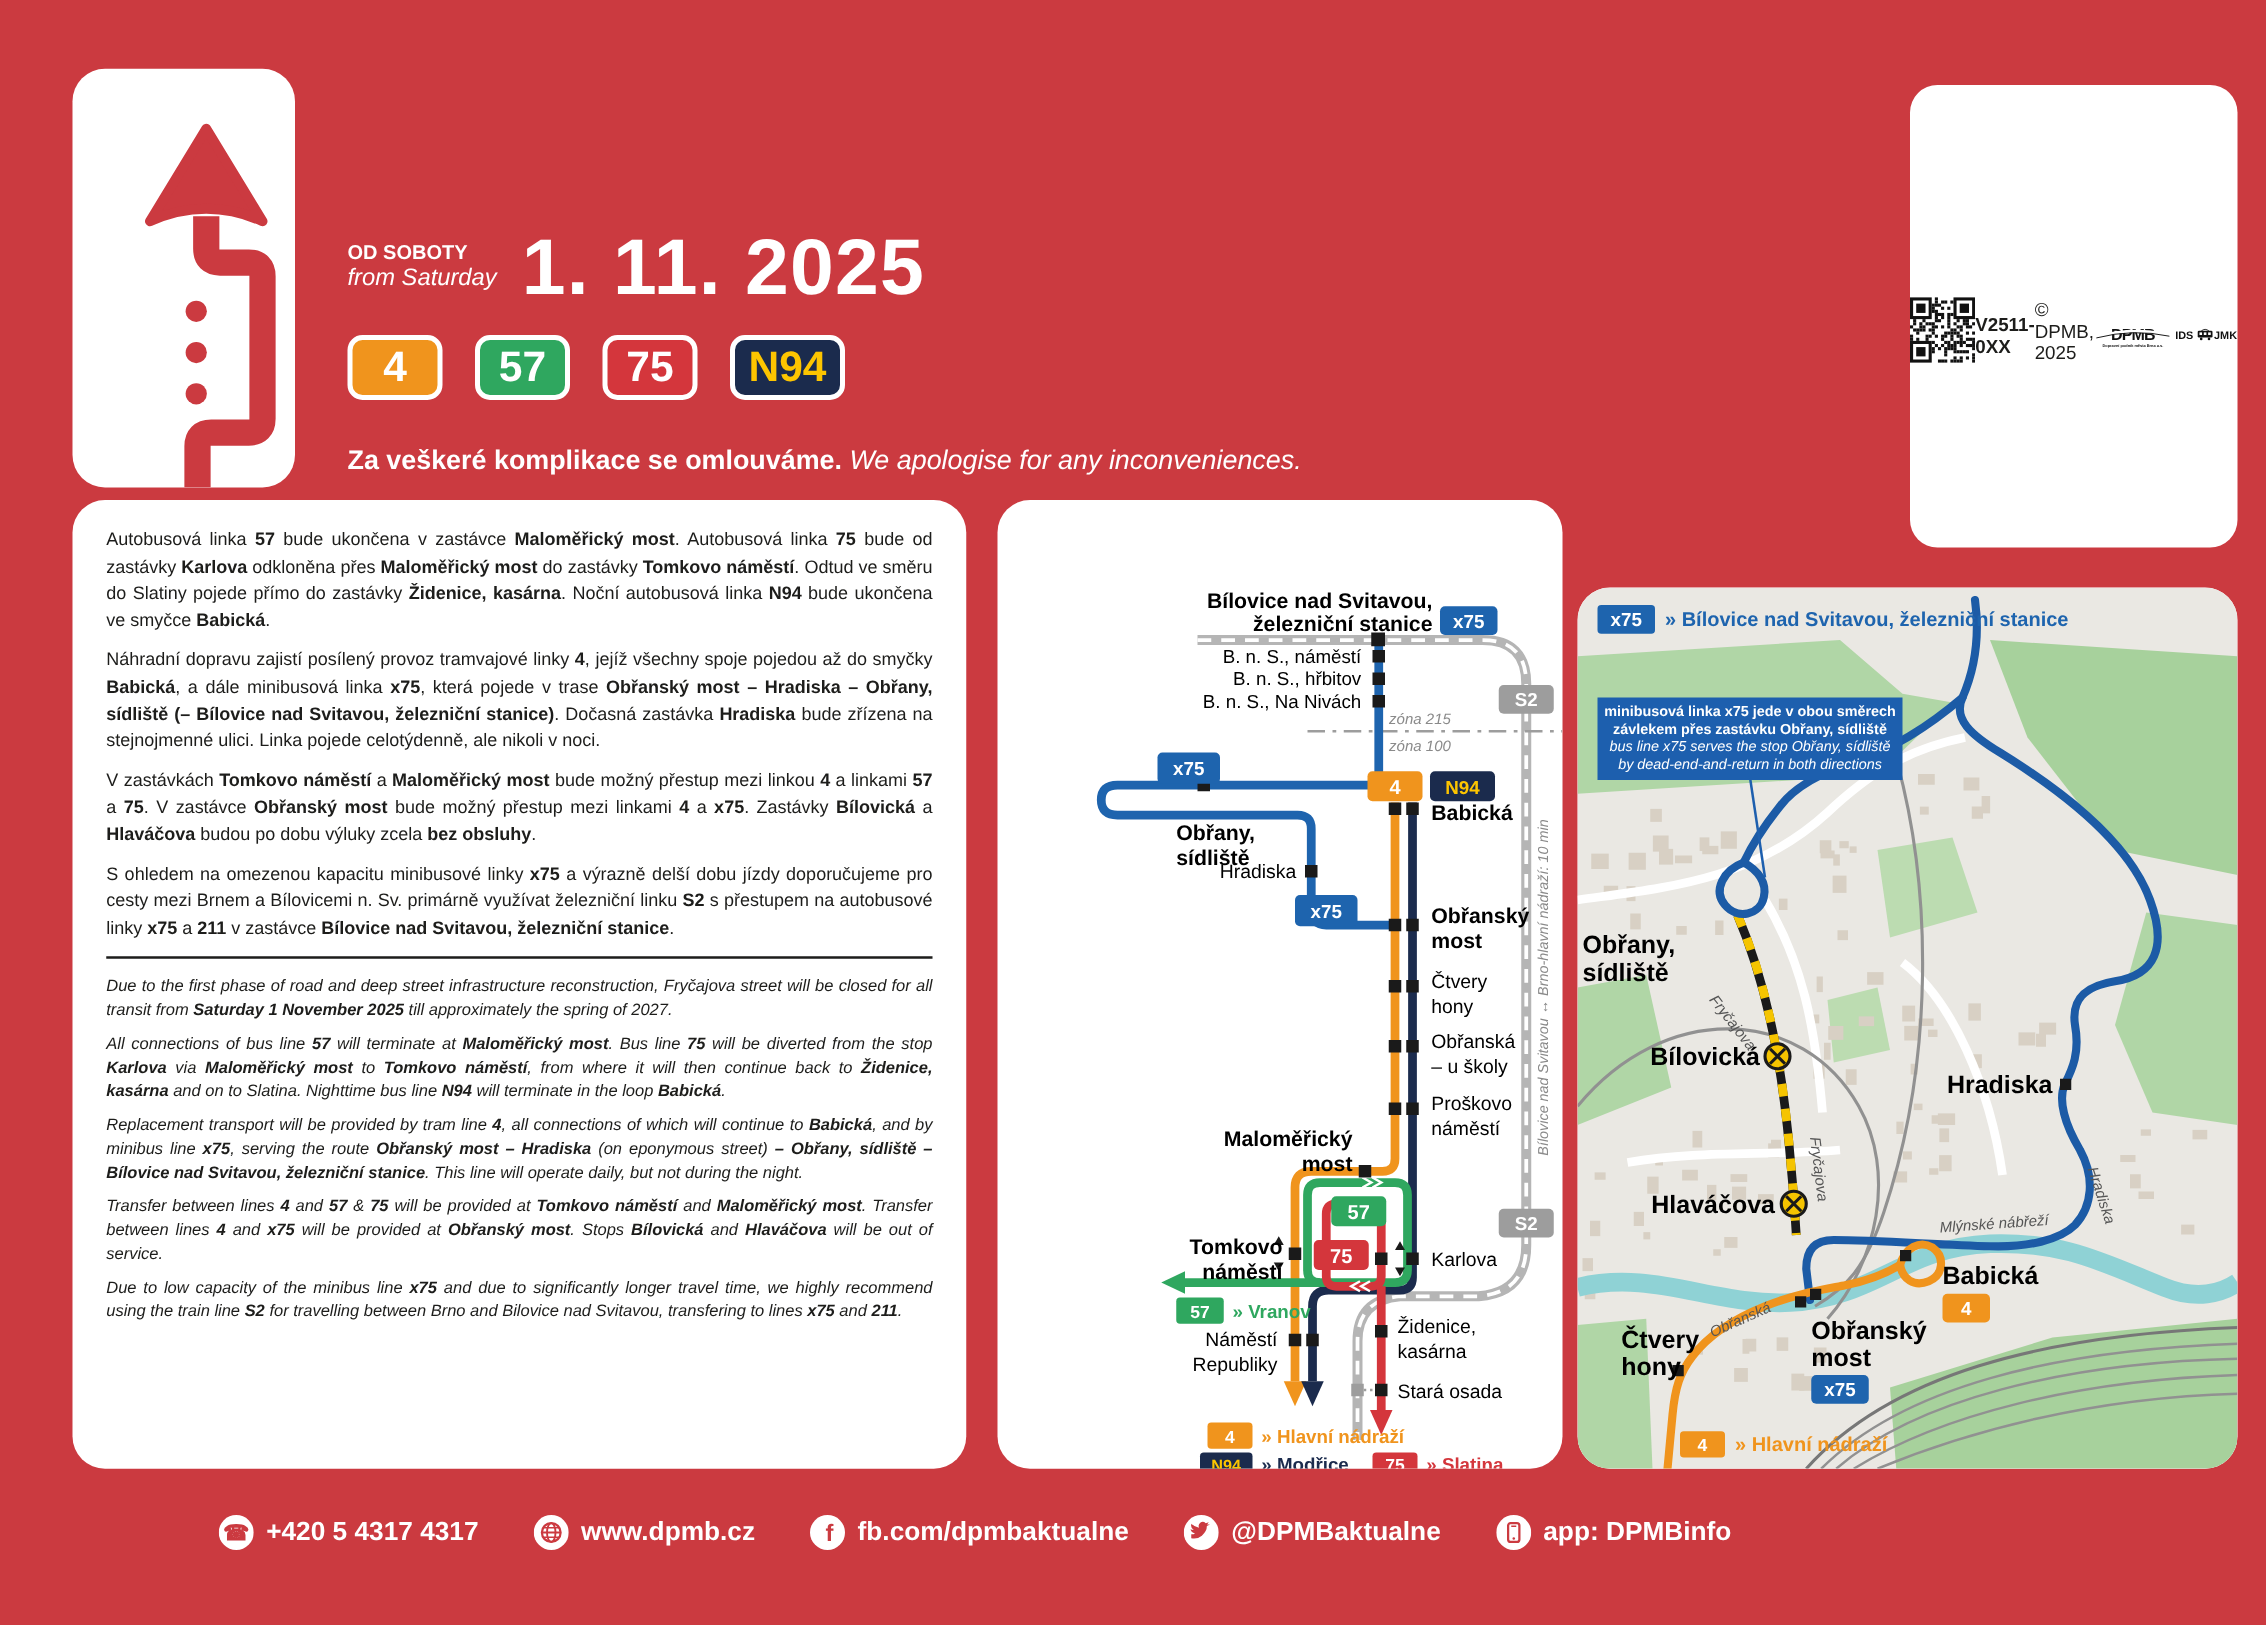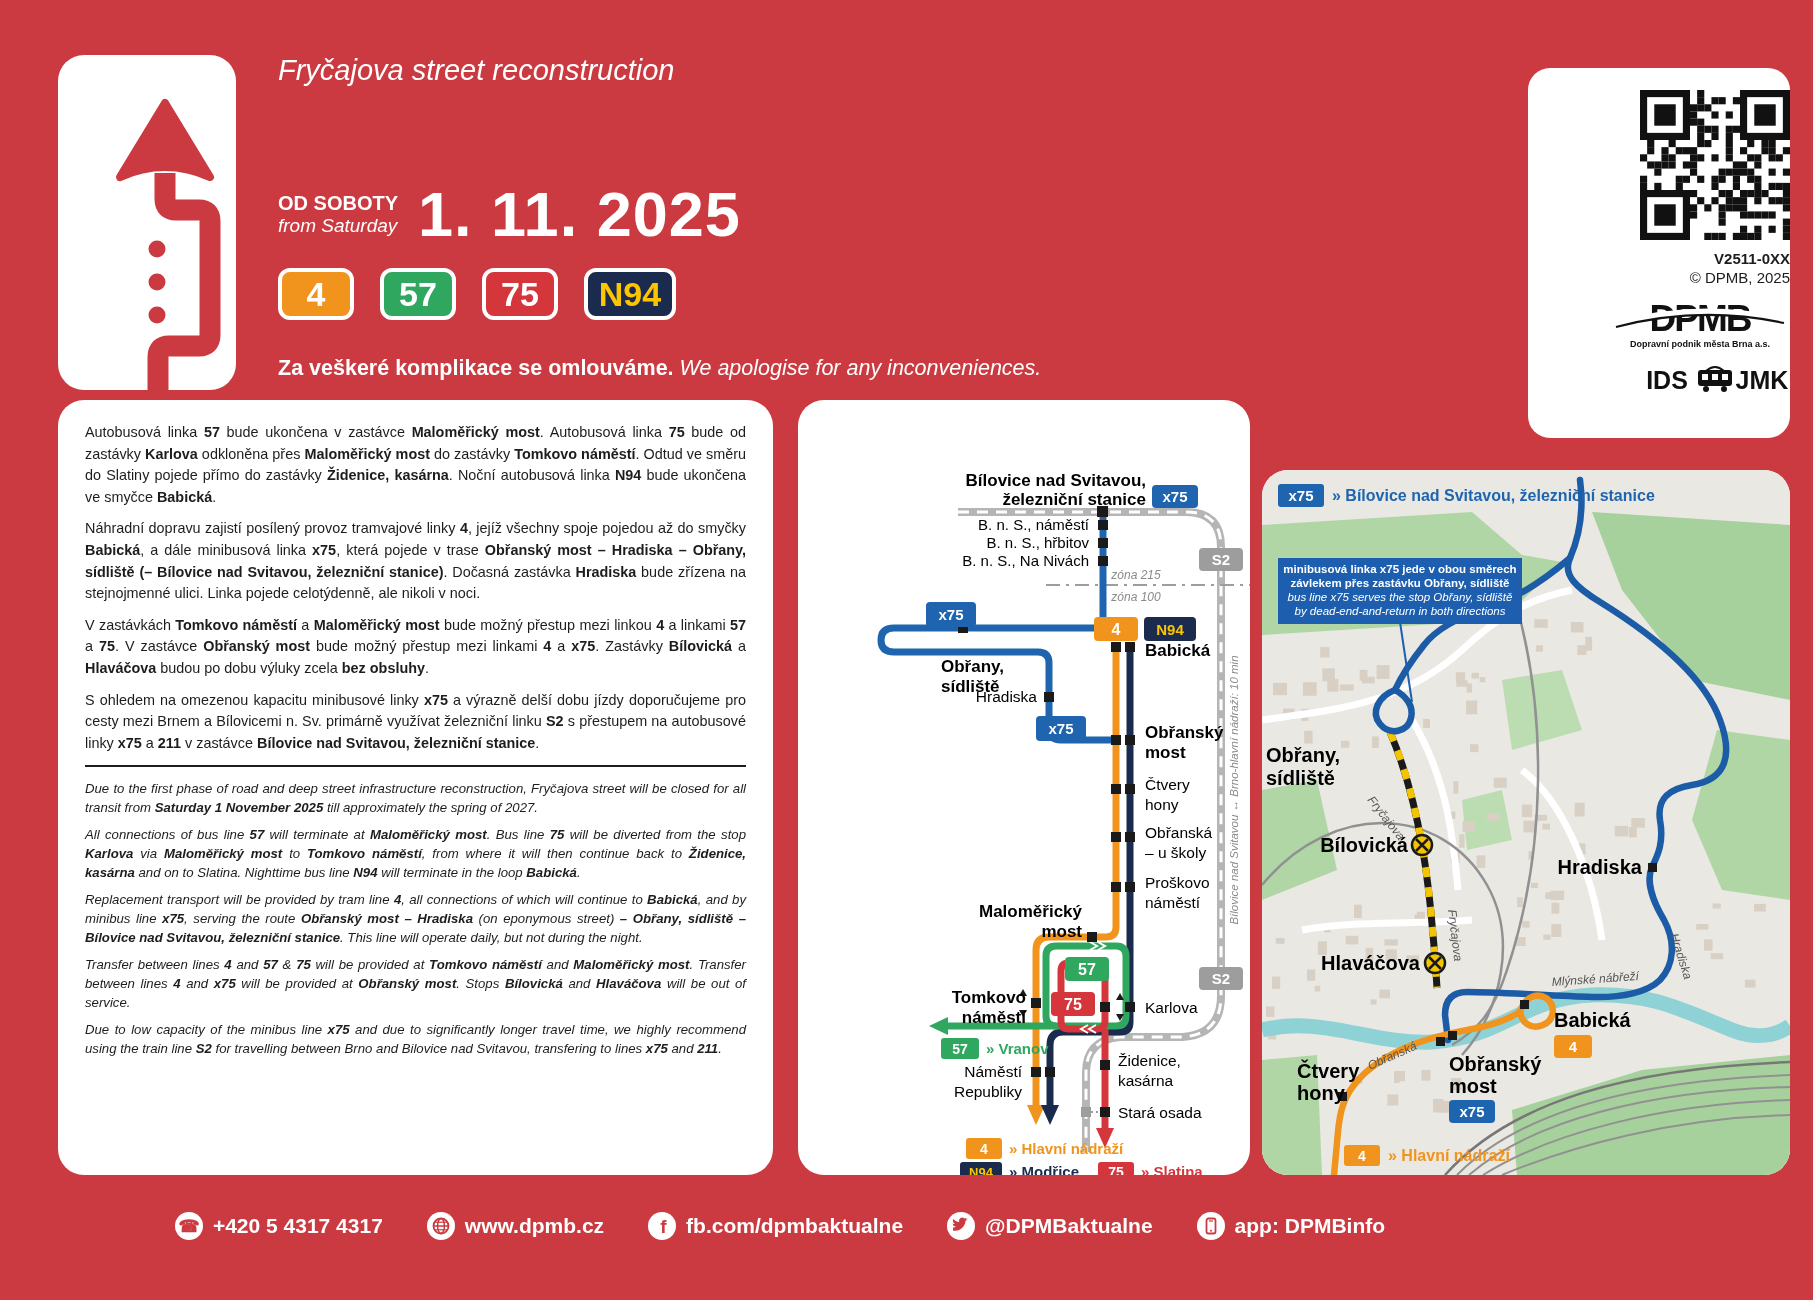--- a/index.html
+++ b/index.html
@@ -9,33 +9,33 @@
     font-family:"Liberation Sans", sans-serif; color:#1d1d1b;
   }
   .abs { position:absolute; }
 
   
   .logo-panel { left:58px; top:55px; width:178px; height:335px; background:#fff; border-radius:26px; overflow:hidden; }
   .title-block { left:278px; top:50px; color:#fff; }
   .title { font-size:43px; font-weight:700; letter-spacing:-0.6px; }
   .subtitle { font-size:29px; font-style:italic; margin-top:4px; }
   .date-row { left:278px; top:178px; display:flex; align-items:center; color:#fff; }
-  .date-col .t { font-weight:700; font-size:20px; }
+  .date-col .t { font-weight:700; font-size:16px; }
   .date-col .b { font-style:italic; font-size:19px; }
   .big-date { font-size:63px; font-weight:700; margin:0 20px; letter-spacing:1px; }
   .badges-row { left:278px; top:268px; display:flex; gap:26px; }
   .badge { min-width:76px; height:52px; padding:0 10px; display:flex; align-items:center; justify-content:center;
            border:4px solid #fff; border-radius:12px; font-size:34px; font-weight:700; }
   .apology { left:278px; top:356px; font-size:21.5px; color:#fff; }
   .apology strong { font-weight:700; }
   .apology em { font-style:italic; font-weight:400; }
 
   
   .qr-panel { left:1528px; top:68px; width:262px; height:370px; background:#fff; border-radius:22px;
-              display:flex; flex-direction:column; align-items:flex-end; padding-top:22px; }
+              display:flex; flex-direction:row; align-items:center; padding-top:22px; }
   .qr-id { font-weight:700; font-size:15px; margin-top:10px; }
   .qr-copy { font-size:15px; margin-top:2px; }
 
   
   .text-panel { left:58px; top:400px; width:715px; height:775px; background:#fff; border-radius:26px;
                 padding:22px 27px; overflow:hidden; }
   .cz p { font-size:14.4px; line-height:1.5; text-align:justify; margin-bottom:10px; }
   .cz strong { font-weight:700; }
   .sep { border:none; border-top:2.5px solid #1d1d1b; margin:4px 0 12px 0; }
   .en p { font-style:italic; font-size:13.2px; line-height:1.44; text-align:justify; margin-bottom:8px; }
@@ -59,21 +59,20 @@
   <svg width="178" height="335" viewBox="0 0 178 335">
     <path d="M 100,340 L 100,302 Q 100,291 111,291 L 141,291 Q 152,291 152,280 L 152,166 Q 152,155 141,155 L 118,155 Q 107,155 107,144 L 107,118" fill="none" stroke="#cb3a40" stroke-width="21" stroke-linejoin="round" stroke-linecap="butt"></path>
     <path d="M 107,48 L 152,122 Q 130,112 107,112 Q 84,112 62,122 Z" fill="#cb3a40" stroke="#cb3a40" stroke-width="8" stroke-linejoin="round"></path>
     <circle cx="99" cy="194" r="8.5" fill="#cb3a40"></circle>
     <circle cx="99" cy="227" r="8.5" fill="#cb3a40"></circle>
     <circle cx="99" cy="260" r="8.5" fill="#cb3a40"></circle>
   </svg>
 </div>
 
 <div class="abs title-block">
-  <div class="subtitle">Fryčajova street reconstruction</div>
 </div>
 
 <div class="abs date-row">
   <div class="date-col">
     <div class="t">OD SOBOTY</div>
     <div class="b">from Saturday</div>
   </div>
   <div class="big-date">1. 11. 2025</div>
 </div>
 

